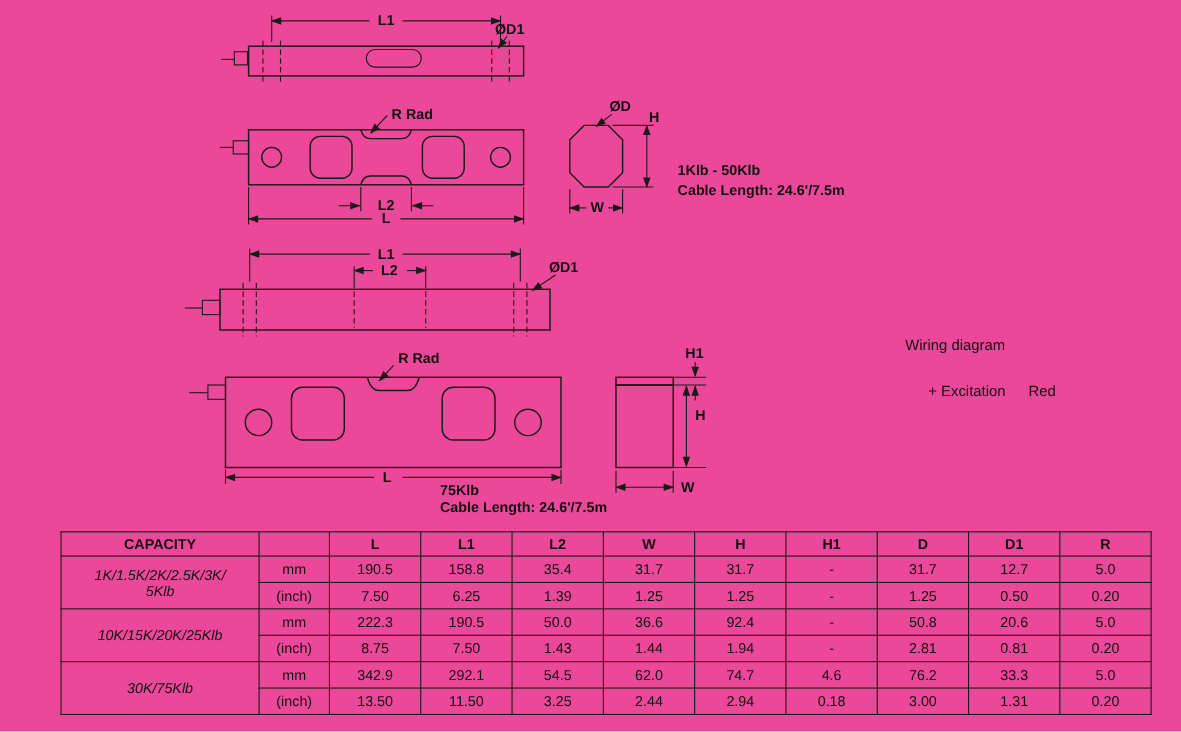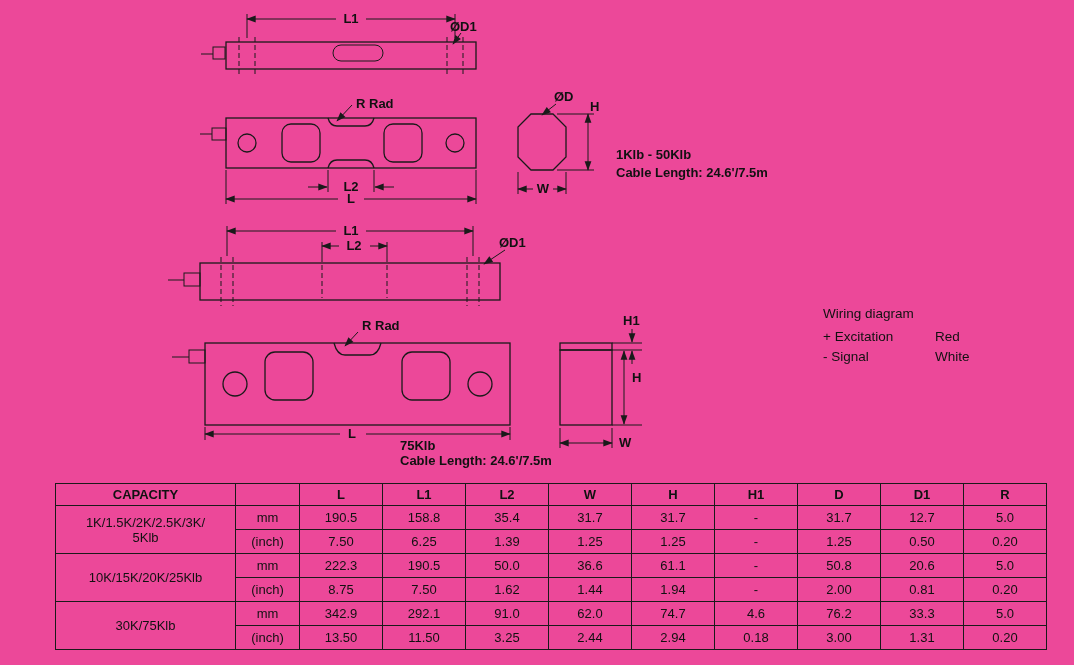--- a/index.html
+++ b/index.html
@@ -9,31 +9,31 @@
 
   
   .drawings { position:absolute; left:0; top:0; }
   .ln   { stroke:#1a1a1a; stroke-width:1.3; fill:none; }
   .thin { stroke:#1a1a1a; stroke-width:1; fill:none; }
   .dash { stroke:#1a1a1a; stroke-width:1; fill:none; stroke-dasharray:5 3; }
   svg text { font-family:"Liberation Sans", sans-serif; font-size:13px; font-weight:bold; fill:#111; }
 
   
   .wiring { position:absolute; left:823px; top:306px; font-size:13.5px; color:#111; }
-  .wiring-title { margin-bottom:6px; }
+  .wiring-title { margin-bottom:25px; }
   .wiring-row { line-height:20px; }
-  .wiring-row .wlabel { display:inline-block; width:112px; }
+  .wiring-row .wlabel { display:inline-block; width:112px;text-align:center; }
 
   
   .dim-table { position:absolute; left:55px; top:483px; width:991px;
                border-collapse:collapse; table-layout:fixed; font-size:13px; color:#111;padding-left:20px; }
   .dim-table th, .dim-table td { border:1px solid #1a1a1a; text-align:center;
                vertical-align:middle; padding:1px 2px; height:24px; overflow:hidden; }
   .dim-table th { font-weight:bold; height:22px; }
-  .cap div { line-height:15px; }
+  .cap div { line-height:15px;font-style:italic; }
 </style>
 </head>
 <body>
 
 <div class="canvas">
 
   <svg class="drawings" width="1074" height="480" viewBox="0 0 1074 480">
     <defs>
       <marker id="ar" viewBox="0 0 10 8" refX="9.2" refY="4" markerWidth="10" markerHeight="8" orient="auto-start-reverse" markerUnits="userSpaceOnUse">
         <path d="M0.5,0.6 L10,4 L0.5,7.4 Z" fill="#1a1a1a"></path>
@@ -161,23 +161,20 @@
       <line class="thin" x1="560" y1="443" x2="612" y2="443" marker-start="url(#ar)" marker-end="url(#ar)"></line>
       <text x="619" y="447">W</text>
     </g>
   </svg>
 
   <div class="wiring">
     <div class="wiring-title">Wiring diagram</div>
     <div class="wiring-row">
       <span class="wlabel">+ Excitation</span><span>Red</span>
     </div>
-    <div class="wiring-row">
-      <span class="wlabel">- Signal</span><span>White</span>
-    </div>
   </div>
 
   <table class="dim-table">
     <colgroup>
       <col style="width:180px">
         <col style="width:64px">
       <col style="width:83px">
         <col style="width:83px">
         <col style="width:83px">
       <col style="width:83px">
@@ -235,47 +232,47 @@
 
       <tr>
         <td class="cap" rowspan="2">
           <div>10K/15K/20K/25Klb</div>
         </td>
         <td>mm</td>
         <td>222.3</td>
         <td>190.5</td>
         <td>50.0</td>
         <td>36.6</td>
-        <td>61.1</td>
+        <td>92.4</td>
         <td>-</td>
         <td>50.8</td>
         <td>20.6</td>
         <td>5.0</td>
       </tr>
       <tr>
         <td>(inch)</td>
         <td>8.75</td>
         <td>7.50</td>
-        <td>1.62</td>
+        <td>1.43</td>
         <td>1.44</td>
         <td>1.94</td>
         <td>-</td>
-        <td>2.00</td>
+        <td>2.81</td>
         <td>0.81</td>
         <td>0.20</td>
       </tr>
 
       <tr>
         <td class="cap" rowspan="2">
           <div>30K/75Klb</div>
         </td>
         <td>mm</td>
         <td>342.9</td>
         <td>292.1</td>
-        <td>91.0</td>
+        <td>54.5</td>
         <td>62.0</td>
         <td>74.7</td>
         <td>4.6</td>
         <td>76.2</td>
         <td>33.3</td>
         <td>5.0</td>
       </tr>
       <tr>
         <td>(inch)</td>
         <td>13.50</td>

